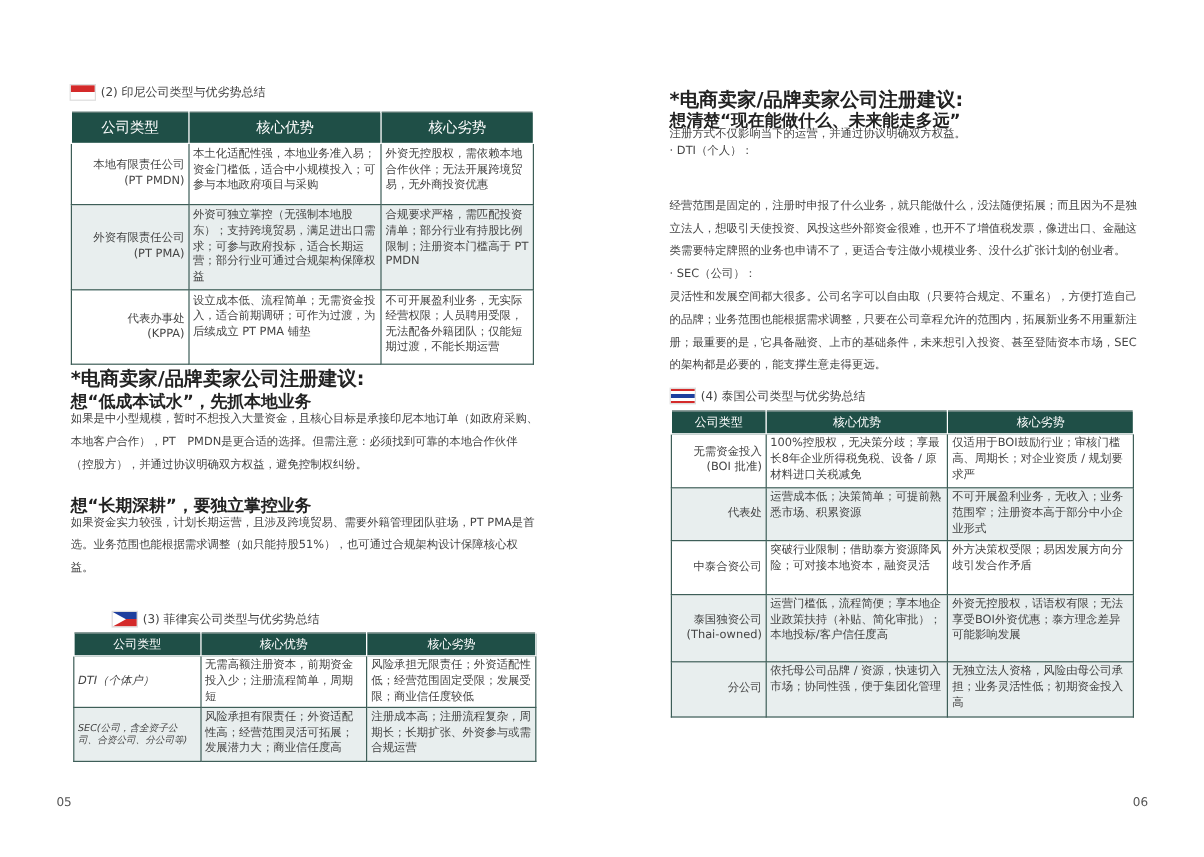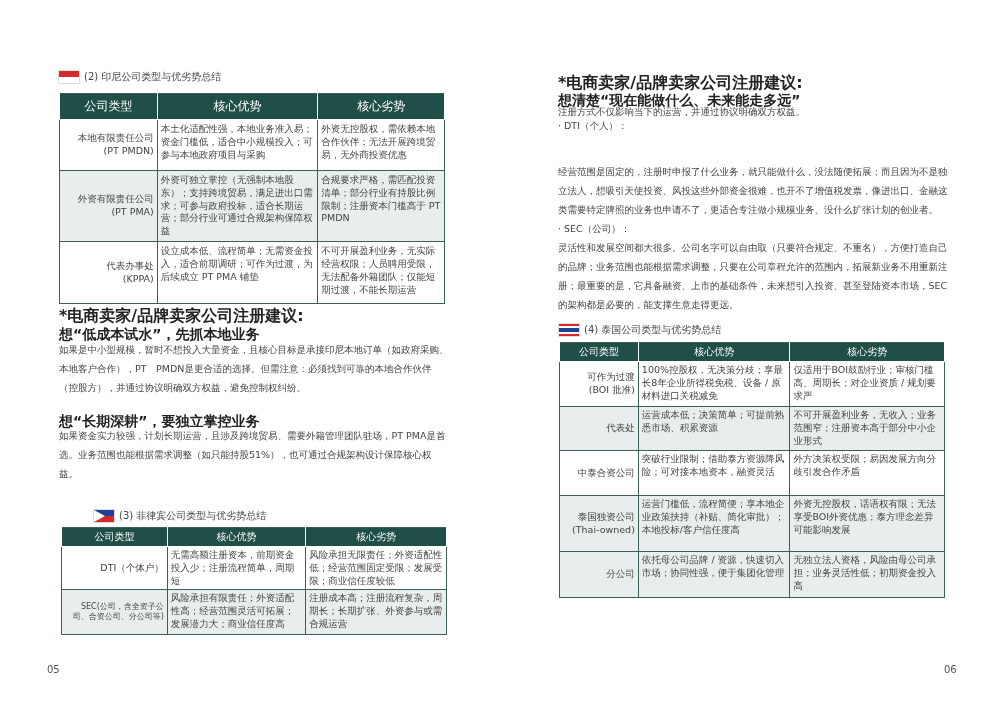--- a/index.html
+++ b/index.html
@@ -15,21 +15,21 @@
   .flag-th { background: linear-gradient(#d42a2a 0 16%, #fff 16% 33%, #1e3f9e 33% 67%, #fff 67% 84%, #d42a2a 84% 100%); }
   table { border-collapse: collapse; position: absolute; border: 1.5px solid #3e5e58; }
   th { background: #1f4f47; color: #fff; font-weight: normal; border: 1px solid #fff; border-top: none; }
   td { border: 1px solid #3e5e58; vertical-align: top; color: #444; line-height: 1.35; }
   tr.alt td { background: #e8eeee; }
   td.type { text-align: right; vertical-align: middle; }
   .t1 th { font-size: 12px; height: 26px; }
   .t1 td { font-size: 9.5px; padding: 3px 3px; }
   .t2 th, .t3 th { font-size: 10px; height: 19px; }
   .t2 td, .t3 td { font-size: 9.5px; padding: 2px 3px; }
-  .t2 td.type { text-align: right; }
+  .t2 td.type { text-align: left; font-style: italic; }
   .t2 td.small { font-size: 8px; }
   .heading { position: absolute; font-size: 16px; color: #222; font-weight: bold; }
   .sub { position: absolute; font-size: 14px; color: #222; font-weight: bold; }
   .para { position: absolute; font-size: 9.5px; color: #444; line-height: 19px; }
   .pnum { position: absolute; font-size: 10px; color: #555; }
 </style>
 </head>
 <body>
 
 <div class="page page-left">
@@ -134,21 +134,21 @@
         <col style="width:155px">
       </colgroup>
     <tbody>
         <tr>
       <th>公司类型</th>
       <th>核心优势</th>
       <th>核心劣势</th>
     </tr>
     <tr style="height:45px;">
       <td class="type">
-            <div>可作为过渡</div>
+            <div>无需资金投入</div>
             <div>(BOI 批准)</div>
           </td>
       <td>100%控股权，无决策分歧；享最长8年企业所得税免税、设备 / 原材料进口关税减免</td>
       <td>仅适用于BOI鼓励行业；审核门槛高、周期长；对企业资质 / 规划要求严</td>
     </tr>
     <tr class="alt" style="height:44px;">
       <td class="type">
             <div>代表处</div>
           </td>
       <td>运营成本低；决策简单；可提前熟悉市场、积累资源</td>

